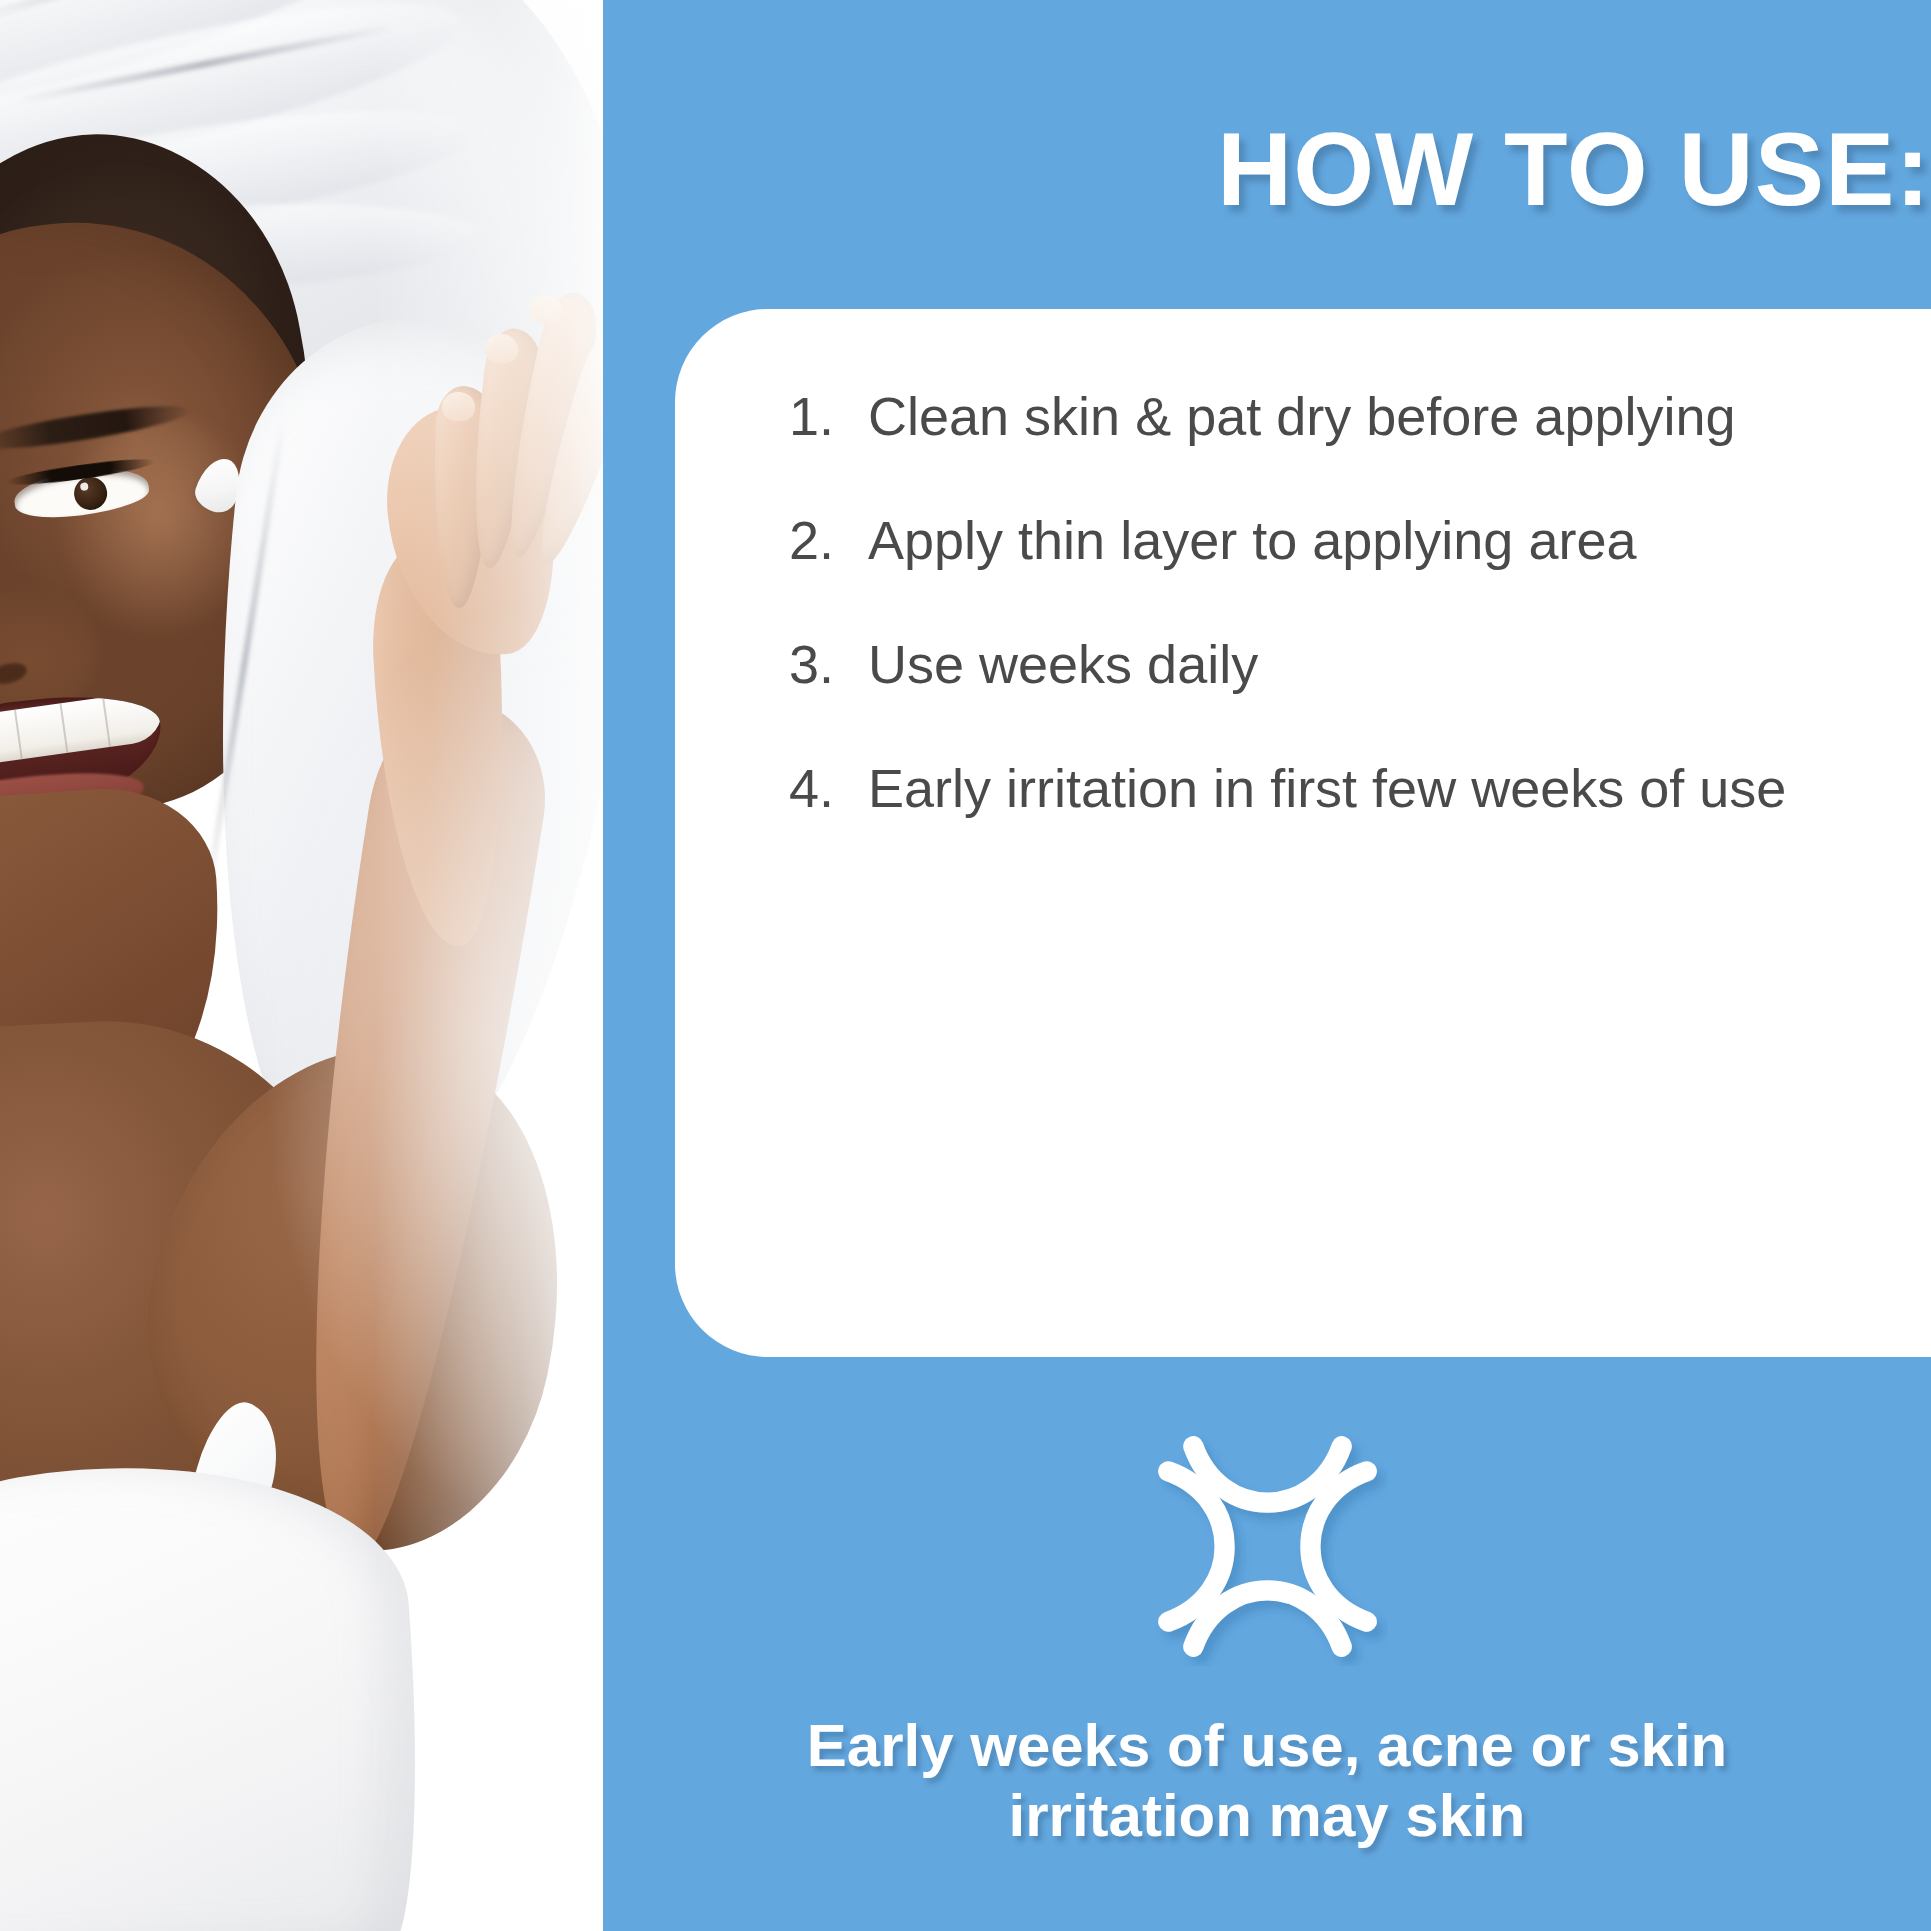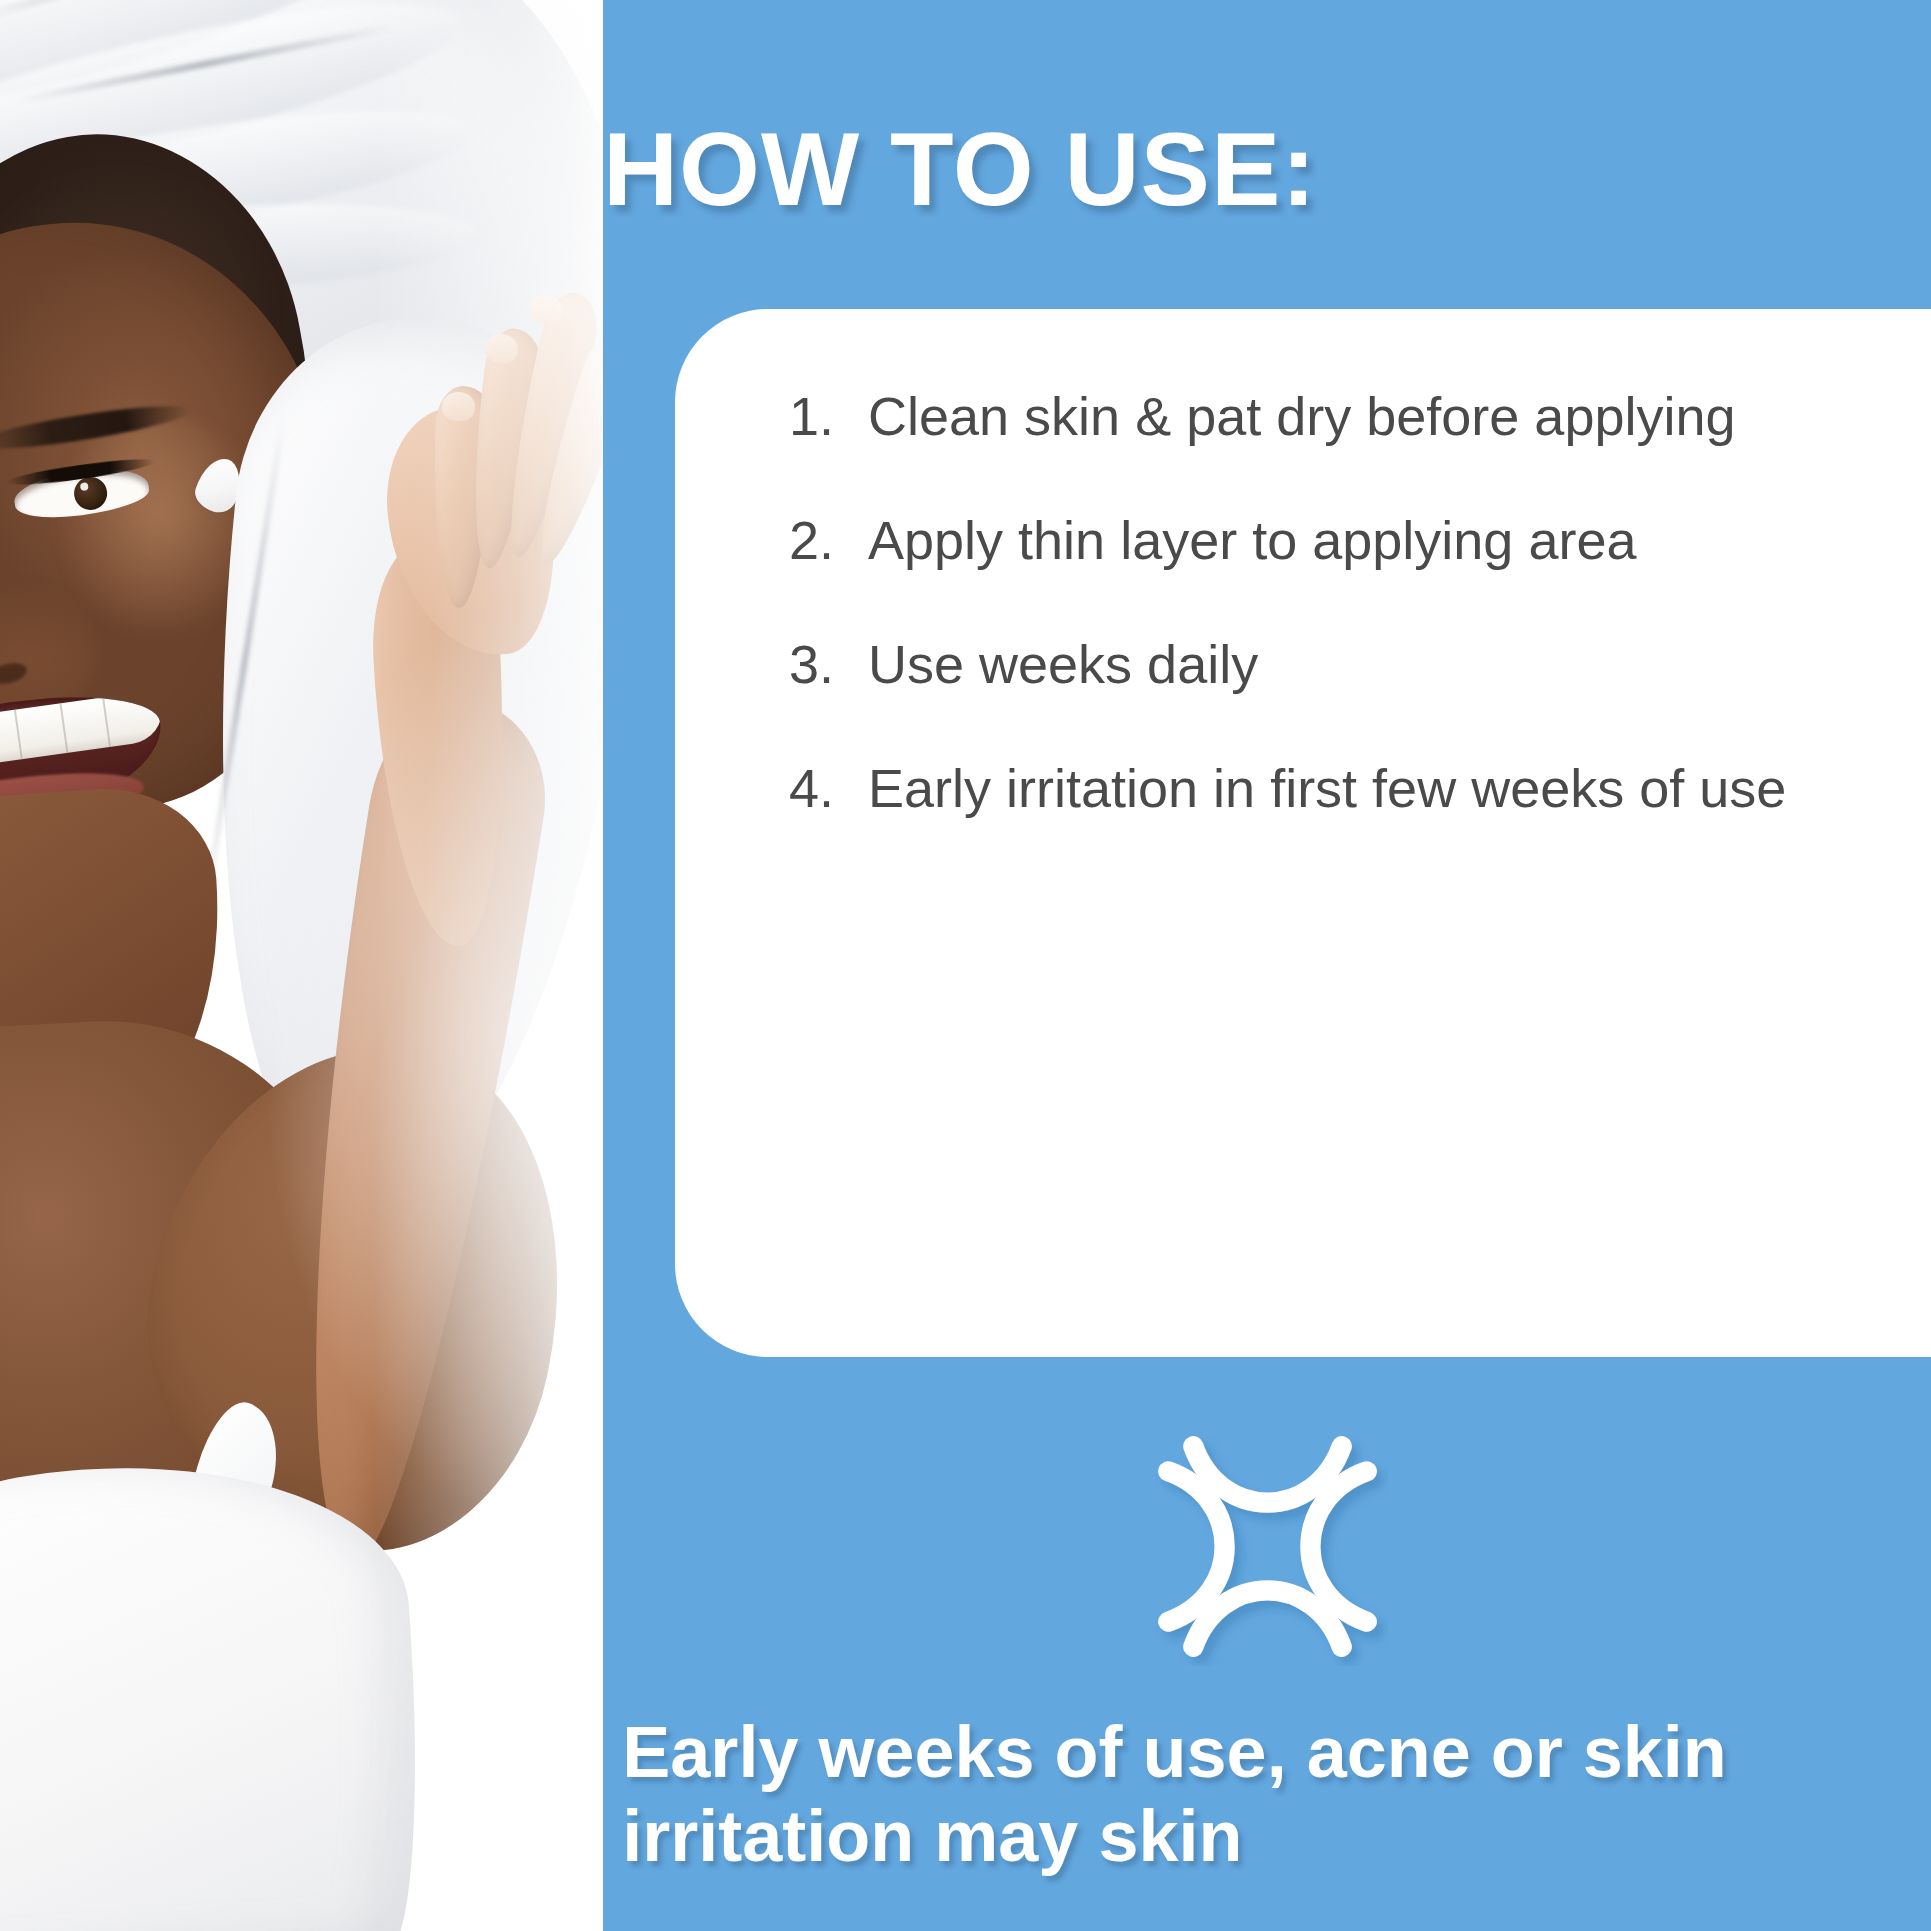--- a/index.html
+++ b/index.html
@@ -316,21 +316,21 @@
     position:relative;
     flex:1 1 auto;
     height:1931px;
     background:#63a7df;
     overflow:hidden;
   }
 
   .title {
     position:absolute;
     left:0; right:0; top:114px;
-    text-align:left;
+    text-align:right;
     color:#ffffff;
     font-size:104px;
     font-weight:bold;
     letter-spacing:1px;
     line-height:1.06;
     text-shadow:5.8px 6.8px 6.8px rgba(40,78,112,.34);
     white-space:nowrap;
   }
 
   .card {
@@ -368,22 +368,23 @@
     position:absolute;
     left:0; right:0; top:1427px;
     display:flex;
     justify-content:center;
   }
   .footer-icon svg { display:block; }
 
   .footer-caption {
     position:absolute;
     left:19.3px; right:19.3px; top:1711px;
+    text-align:center;
     color:#ffffff;
-    font-size:72px;
+    font-size:60px;
     font-weight:bold;
     line-height:1.16;
     text-shadow:3.9px 4.8px 4.8px rgba(40,78,112,.33);
   }
 </style>
 </head>
 <body>
 
 <div class="poster">
 

